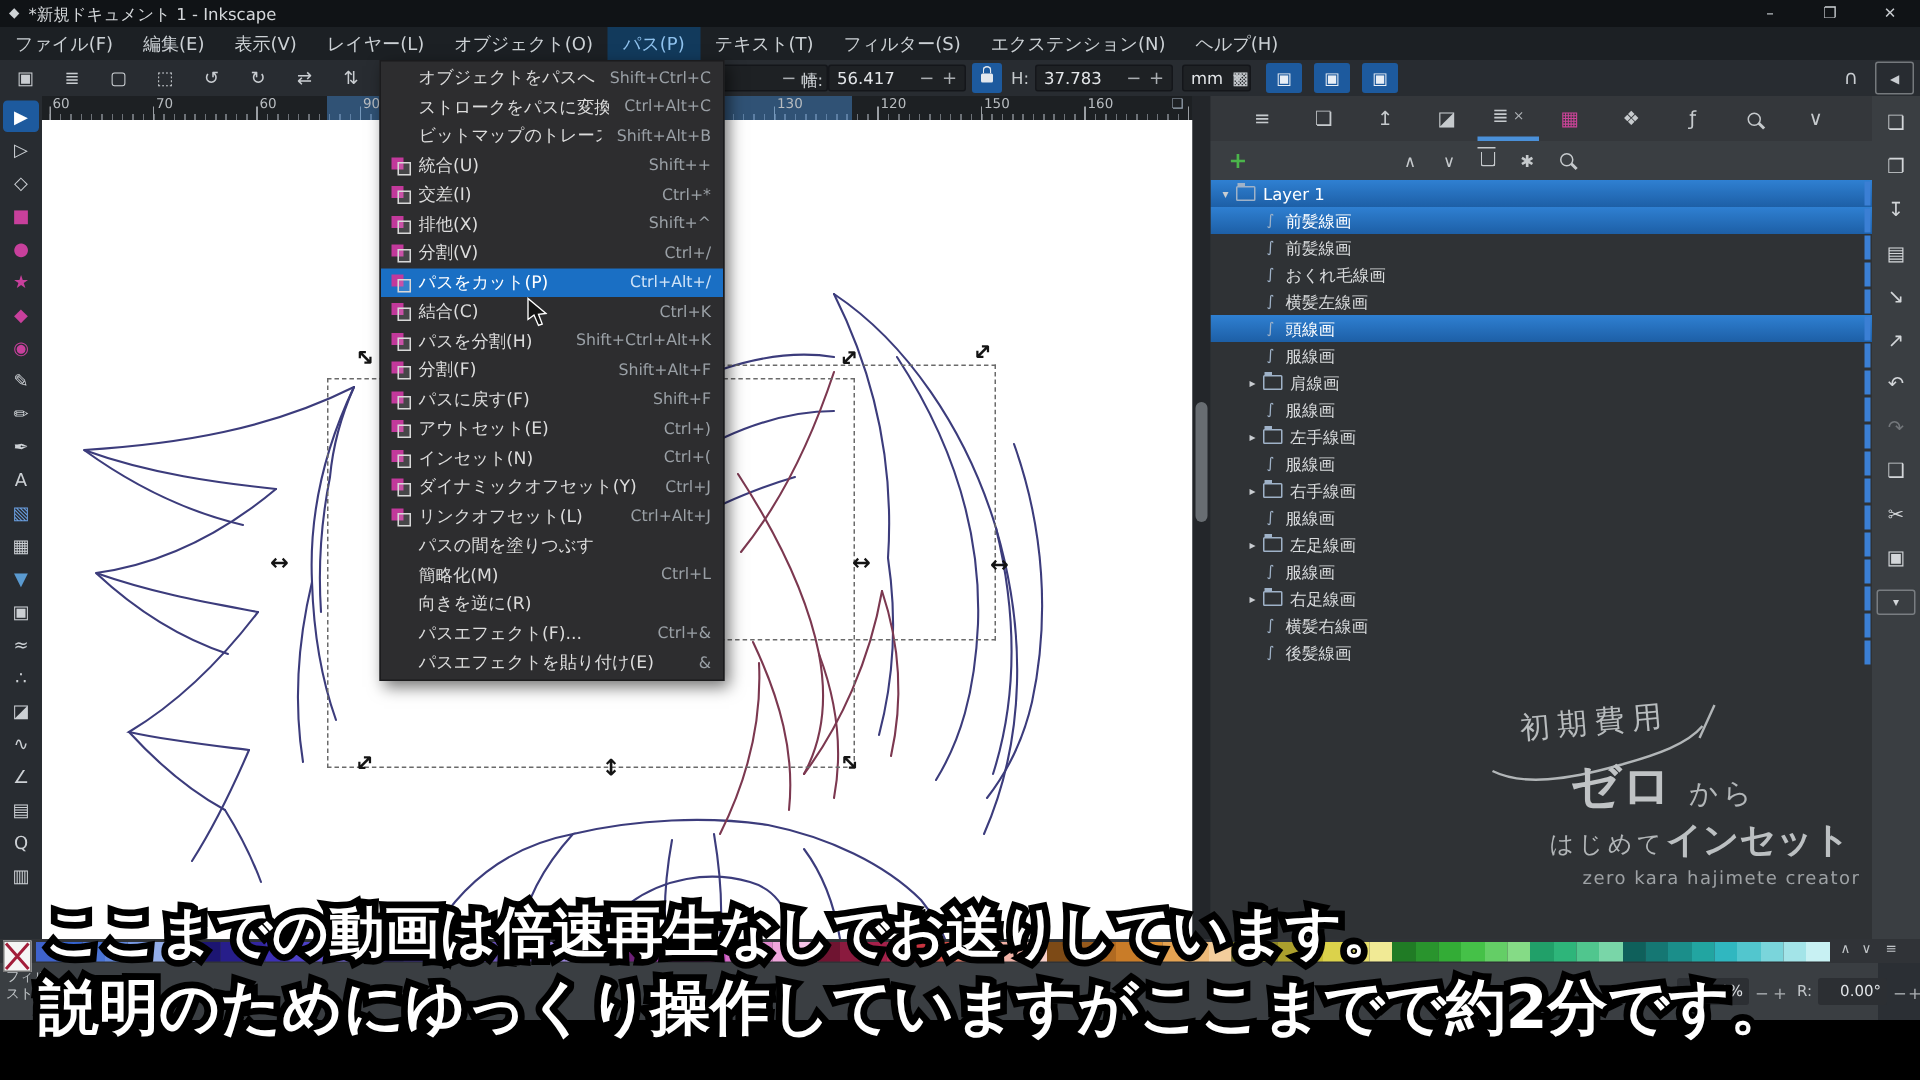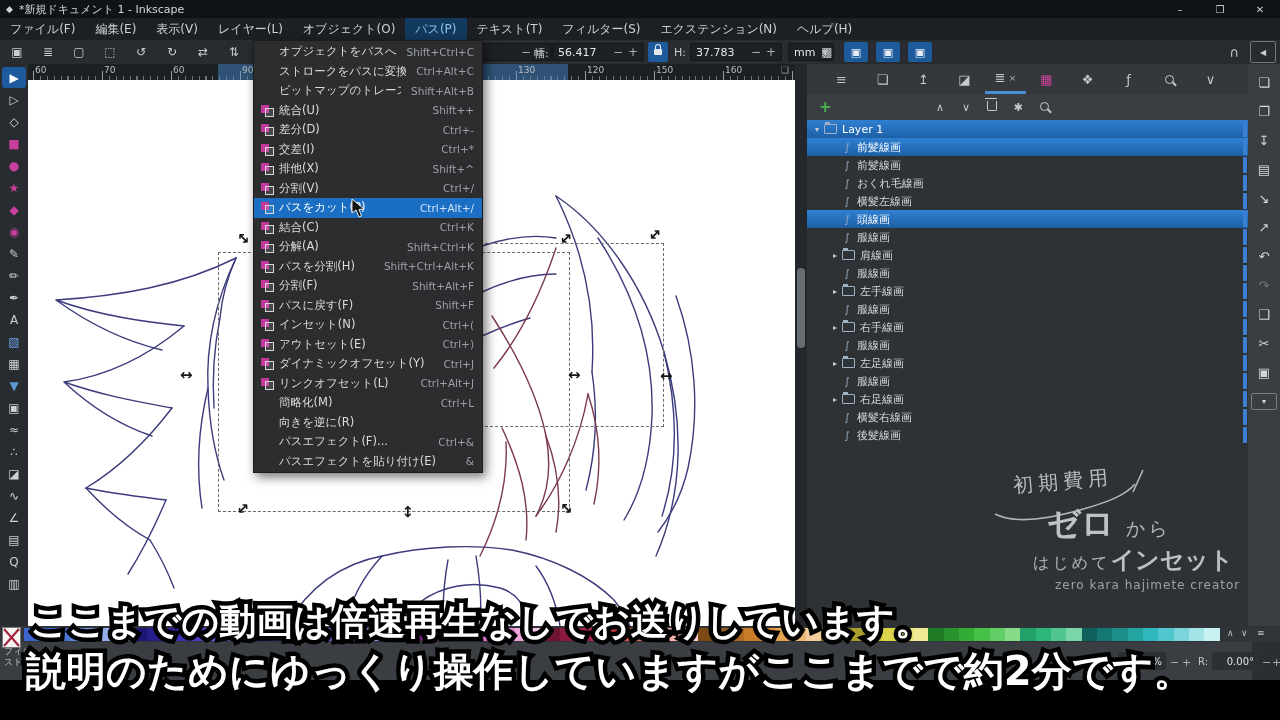--- a/index.html
+++ b/index.html
@@ -330,25 +330,20 @@
         <span class="lbl">ビットマップのトレース(T)...</span>
         <span class="sc">Shift+Alt+B</span>
       </div>
       <div class="menu-row">
         <span class="ic b"></span>
         <span class="lbl">統合(U)</span>
         <span class="sc">Shift++</span>
       </div>
       <div class="menu-row">
         <span class="ic b"></span>
-        <span class="lbl">差分(D)</span>
-        <span class="sc">Ctrl+-</span>
-      </div>
-      <div class="menu-row">
-        <span class="ic b"></span>
         <span class="lbl">交差(I)</span>
         <span class="sc">Ctrl+*</span>
       </div>
       <div class="menu-row">
         <span class="ic b"></span>
         <span class="lbl">排他(X)</span>
         <span class="sc">Shift+^</span>
       </div>
       <div class="menu-row">
         <span class="ic b"></span>
@@ -360,57 +355,57 @@
         <span class="lbl">パスをカット(P)</span>
         <span class="sc">Ctrl+Alt+/</span>
       </div>
       <div class="menu-row">
         <span class="ic b"></span>
         <span class="lbl">結合(C)</span>
         <span class="sc">Ctrl+K</span>
       </div>
       <div class="menu-row">
         <span class="ic b"></span>
-        <span class="lbl">分解(A)</span>
-        <span class="sc">Shift+Ctrl+K</span>
-      </div>
-      <div class="menu-row">
-        <span class="ic b"></span>
         <span class="lbl">パスを分割(H)</span>
         <span class="sc">Shift+Ctrl+Alt+K</span>
       </div>
       <div class="menu-row">
         <span class="ic b"></span>
         <span class="lbl">分割(F)</span>
         <span class="sc">Shift+Alt+F</span>
       </div>
       <div class="menu-row">
         <span class="ic b"></span>
         <span class="lbl">パスに戻す(F)</span>
         <span class="sc">Shift+F</span>
       </div>
       <div class="menu-row">
         <span class="ic b"></span>
+        <span class="lbl">アウトセット(E)</span>
+        <span class="sc">Ctrl+)</span>
+      </div>
+      <div class="menu-row">
+        <span class="ic b"></span>
         <span class="lbl">インセット(N)</span>
         <span class="sc">Ctrl+(</span>
       </div>
       <div class="menu-row">
         <span class="ic b"></span>
-        <span class="lbl">アウトセット(E)</span>
-        <span class="sc">Ctrl+)</span>
-      </div>
-      <div class="menu-row">
-        <span class="ic b"></span>
         <span class="lbl">ダイナミックオフセット(Y)</span>
         <span class="sc">Ctrl+J</span>
       </div>
       <div class="menu-row">
         <span class="ic b"></span>
         <span class="lbl">リンクオフセット(L)</span>
         <span class="sc">Ctrl+Alt+J</span>
+      </div>
+      <div class="menu-row">
+        <span class="ic"></span>
+        <span class="lbl">パスの間を塗りつぶす</span>
+        <span class="sc"></span>
       </div>
       <div class="menu-row">
         <span class="ic"></span>
         <span class="lbl">簡略化(M)</span>
         <span class="sc">Ctrl+L</span>
       </div>
       <div class="menu-row">
         <span class="ic"></span>
         <span class="lbl">向きを逆に(R)</span>
         <span class="sc"></span>

